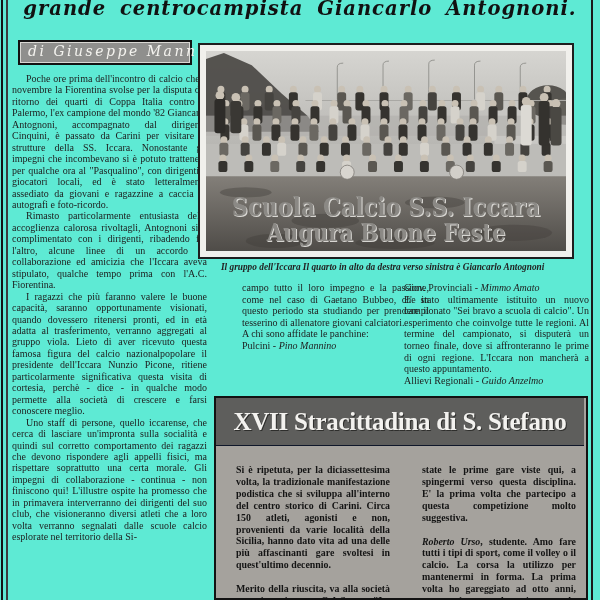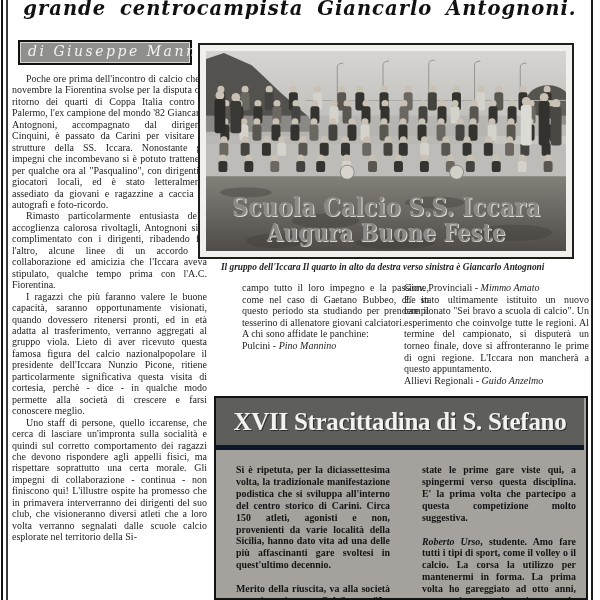--- a/index.html
+++ b/index.html
@@ -1,17 +1,17 @@
 <!DOCTYPE html>
 <html><head>
 <meta charset="utf-8">
 <style>
   html,body{margin:0;padding:0;}
   body{width:600px;height:600px;overflow:hidden;background:#d8d6d2;}
-  .page{position:relative;width:600px;height:600px;background:#ffffff;overflow:hidden;
+  .page{position:relative;width:600px;height:600px;background:#5eead4;overflow:hidden;
         font-family:"Liberation Serif","DejaVu Serif",serif;color:#1d1d1d;}
   .vrule{position:absolute;top:0;bottom:0;}
   .vrule.l1{left:1px;width:2px;background:#141414;}
   .vrule.l2{left:6px;width:2px;background:#3b3b3b;}
   .vrule.r1{left:591px;width:2px;background:#1b1b1b;}
 
   .headline{position:absolute;left:14px;right:14px;top:-4px;text-align:center;
             font-family:"DejaVu Serif","Liberation Serif",serif;
             font-weight:bold;font-style:italic;font-size:19.5px;line-height:26px;
             letter-spacing:1px;word-spacing:6px;color:#111;white-space:nowrap;}
@@ -35,21 +35,21 @@
   .photo-frame{position:absolute;left:198px;top:43px;width:376px;height:216px;
                border:2px solid #1e1e1e;background:#f1f0ec;box-sizing:border-box;}
   .photo{position:absolute;left:6px;top:6px;right:6px;bottom:6px;background:#bdbcb8;overflow:hidden;}
   .photo svg{display:block;width:100%;height:100%;}
   .caption{position:absolute;left:221px;top:262px;width:380px;
            font-style:italic;font-weight:600;font-size:9.3px;color:#222;white-space:nowrap;}
 
   .panel{position:absolute;left:214px;top:396px;width:374px;height:204px;
          border:2px solid #121212;box-sizing:border-box;background:#a5a29d;overflow:hidden;}
   .panel-band{position:absolute;left:0;right:2px;top:0;height:47px;background:#5e5e5c;
-              border-bottom:5px solid #0f172a;}
+              border-bottom:1px solid #0f172a;}
   .panel-headline{display:block;text-align:center;color:#f3f2ef;
                   font-weight:bold;font-size:25px;line-height:47px;letter-spacing:-0.3px;
                   font-family:"Liberation Serif",serif;white-space:nowrap;
                   text-shadow:1px 1px 0 #2e2e2c;}
   .panel-col{position:absolute;top:54px;bottom:0;width:178px;overflow:hidden;
              font-weight:bold;font-size:9.9px;line-height:11.9px;text-align:justify;color:#141414;}
   .panel-col p{margin:12px;text-indent:0;}
   .panel-col .speaker{font-style:italic;}
   .panel-left{left:8px;}
   .panel-right{left:194px;}

